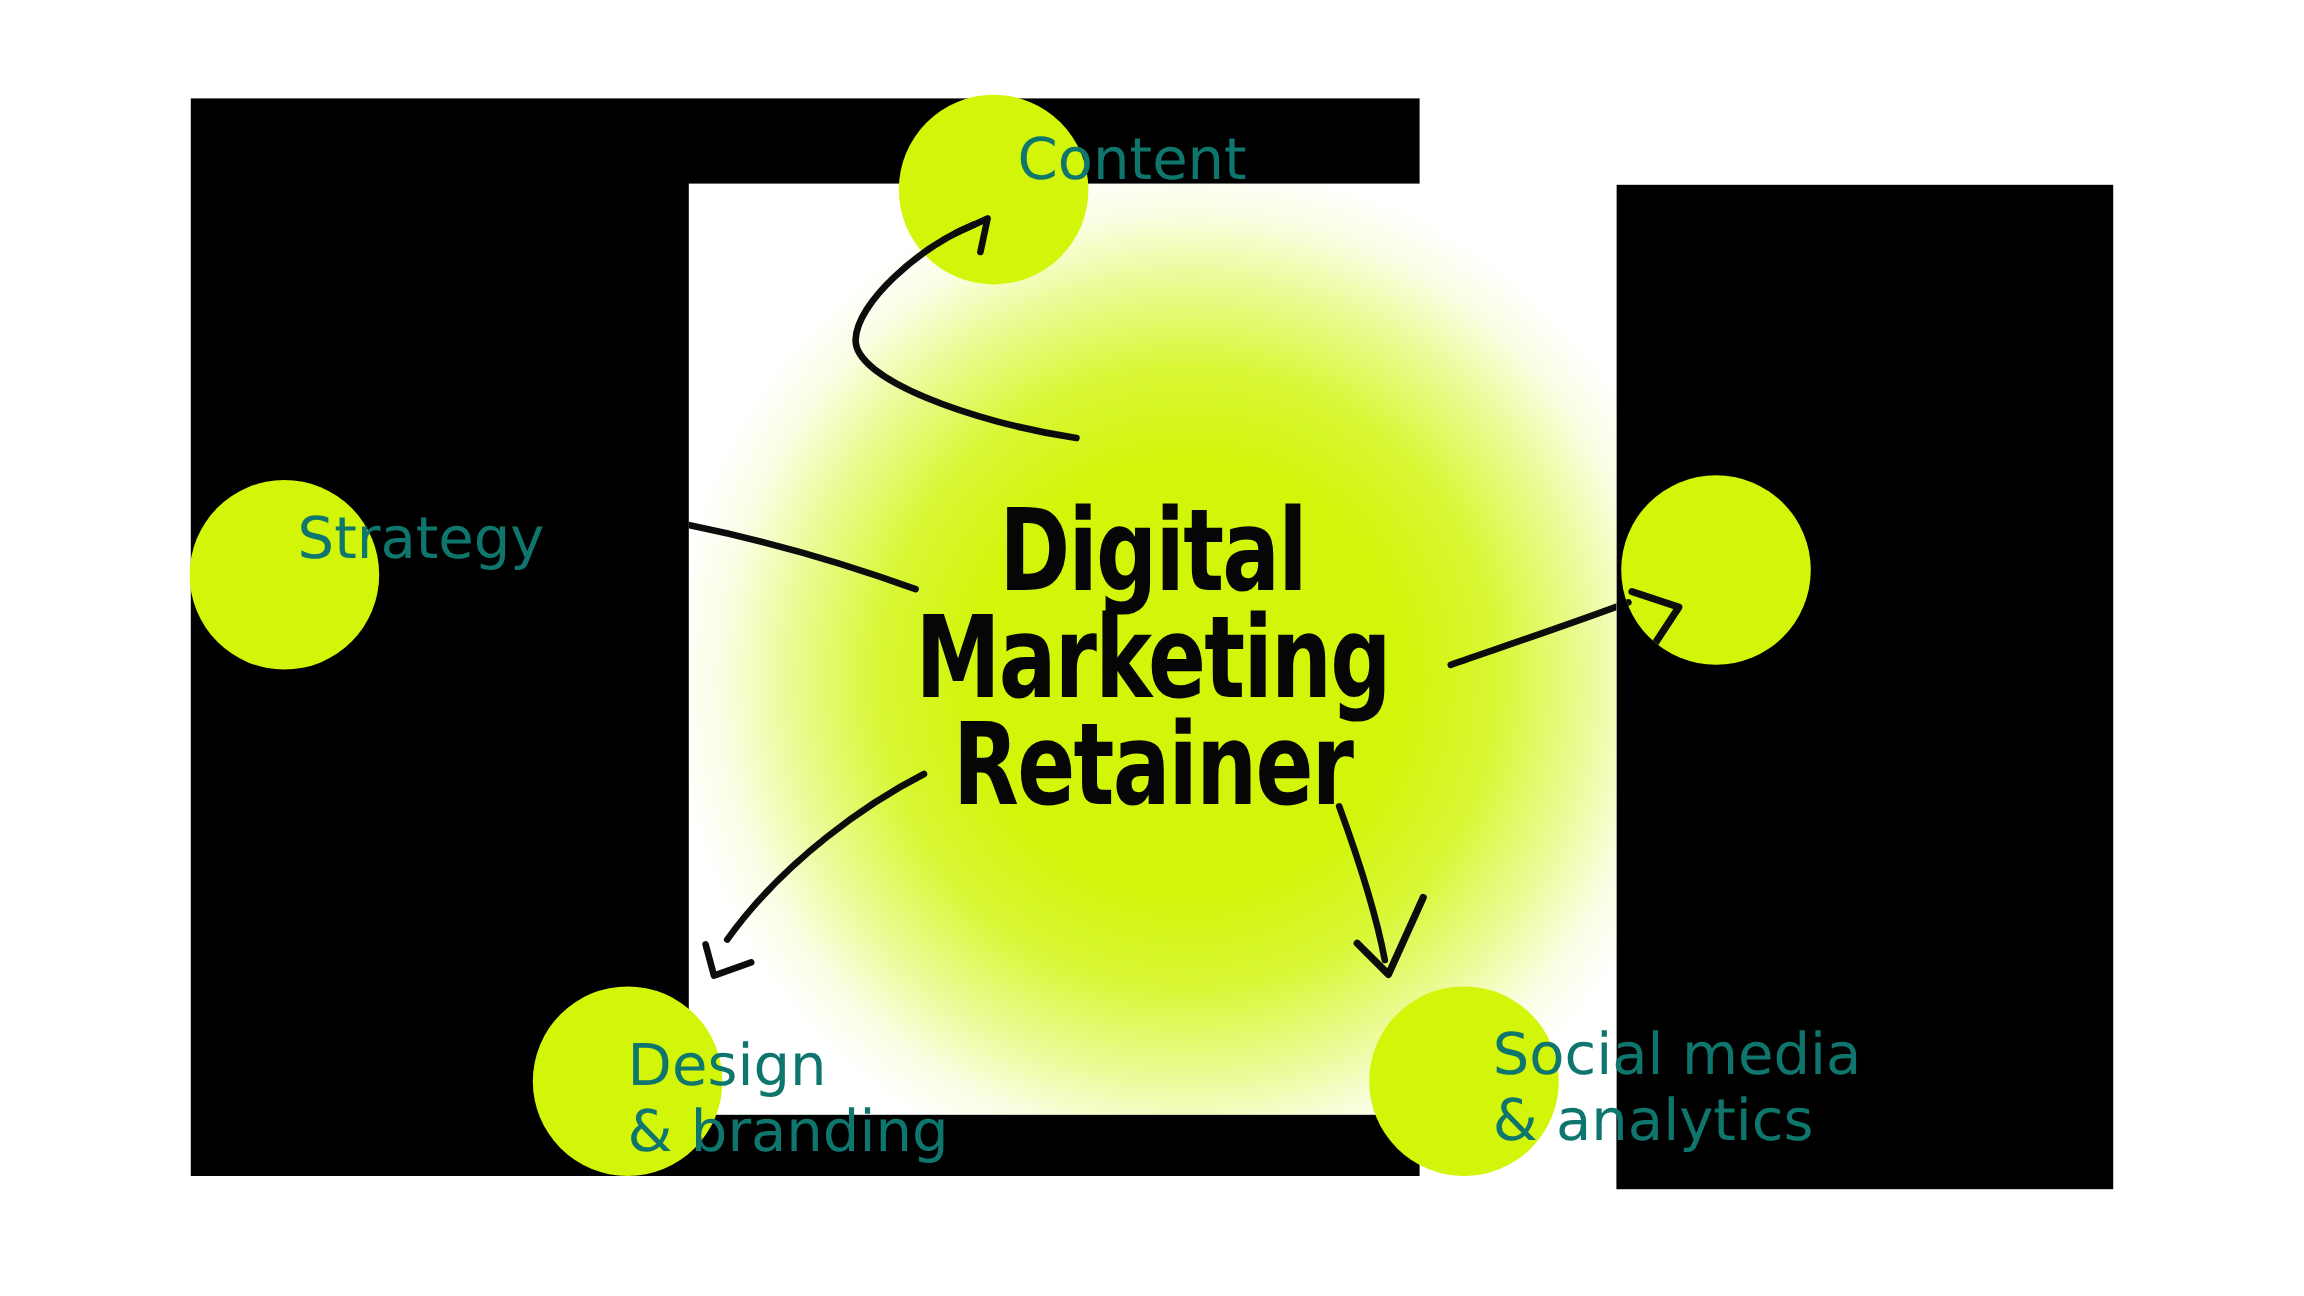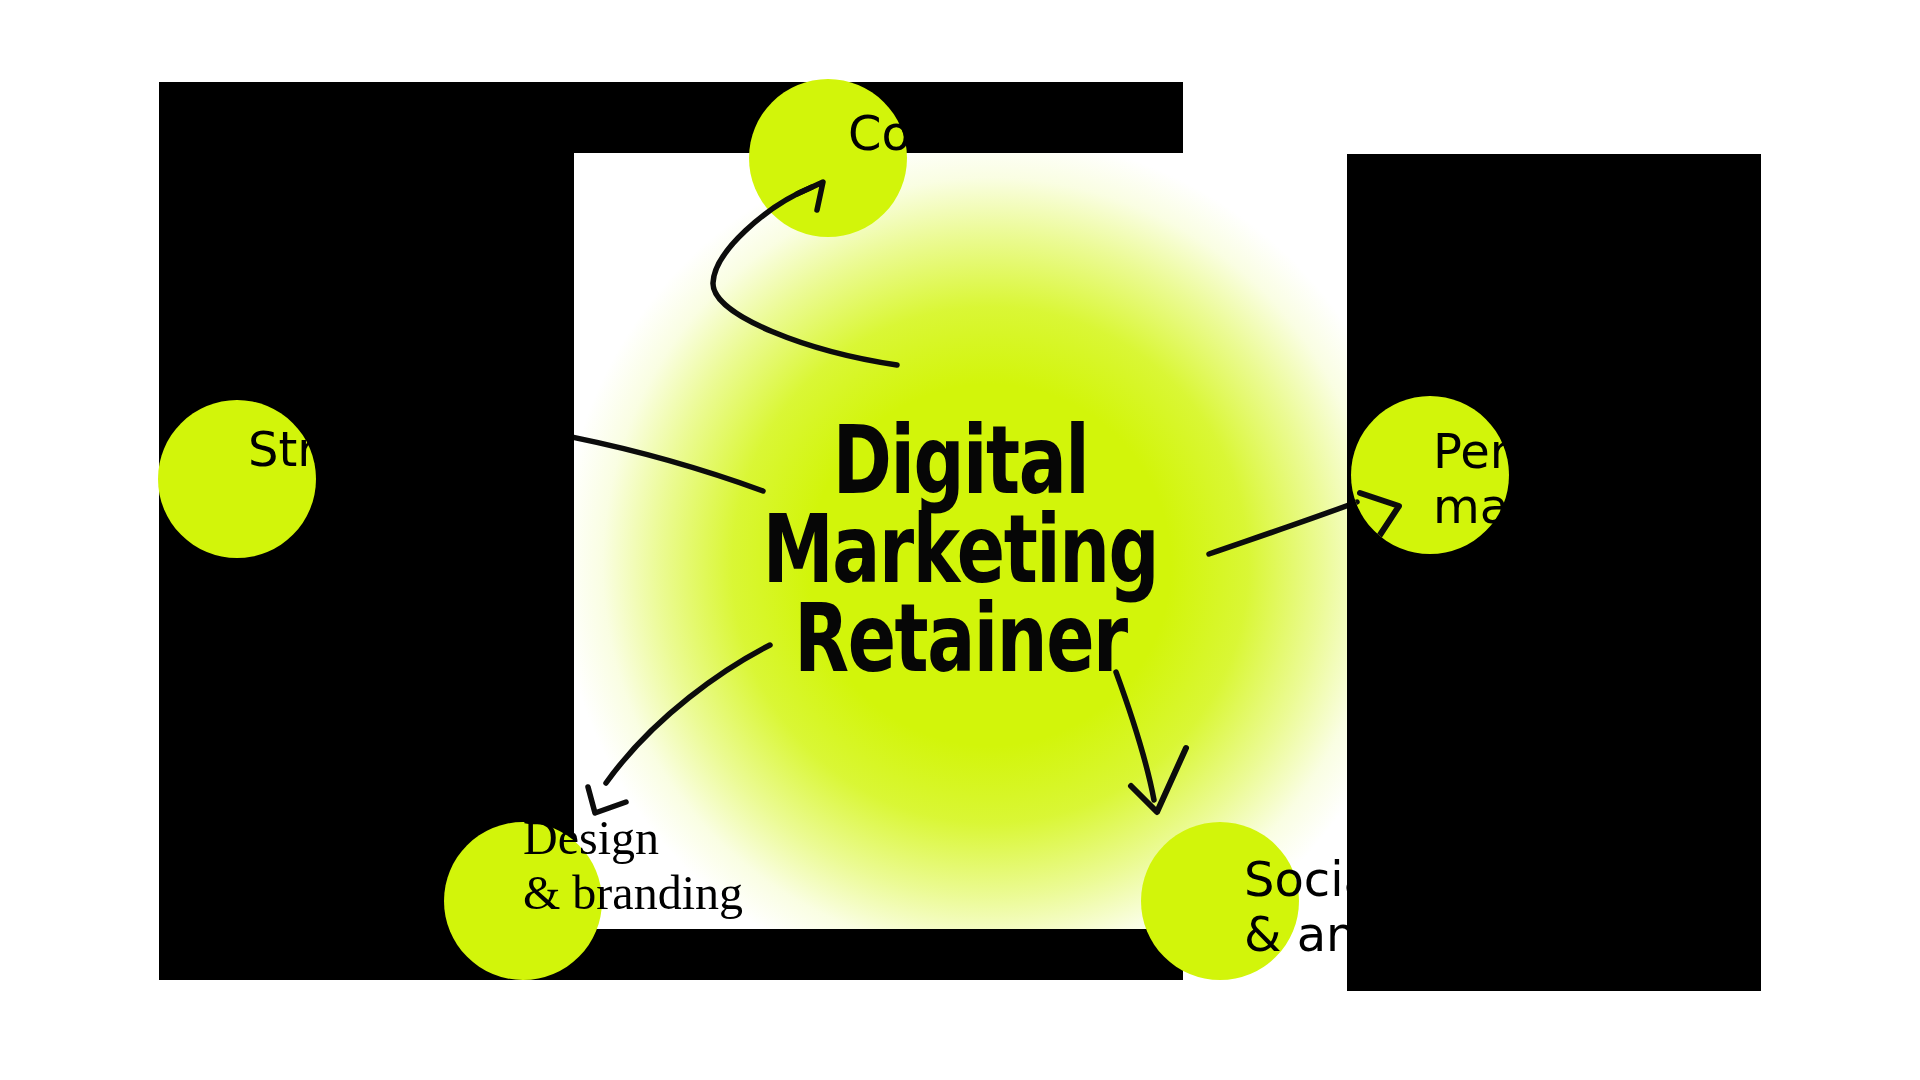--- a/index.html
+++ b/index.html
@@ -22,34 +22,34 @@
         rgba(211,245,18,0.85) 60%,
         rgba(211,245,18,0.45) 77%,
         rgba(211,245,18,0.12) 90%,
         rgba(211,245,18,0) 100%),
       #ffffff;
   }
   
   #vector-layer{left:0;top:0;width:1920px;height:1080px;pointer-events:none;}
   
   .node-label{
-    color:#000000;font-size:48px;line-height:55px;font-weight:normal;
+    color:#0f766e;font-size:48px;line-height:55px;font-weight:normal;
     white-space:nowrap;letter-spacing:0;
   }
   #title{
     left:574px;top:416px;width:773px;text-align:center;
     color:#060606;font-weight:bold;font-size:95px;line-height:89px;
     letter-spacing:-0.02em;white-space:nowrap;
     transform:scaleX(0.75);transform-origin:50% 50%;
   }
   #title span{display:block;}
   #label-content{left:848px;top:106px;}
   #label-strategy{left:248px;top:422px;text-align:center;}
   #label-performance{left:1433px;top:424px;}
-  #label-design{left:523px;top:810px;font-family:Liberation Serif, serif;}
+  #label-design{left:523px;top:861px;}
   #label-social{left:1244px;top:852px;}
 </style>
 </head>
 <body>
 
 <div id="stage">
 
   <div class="abs" id="rect-left"></div>
   <div class="abs" id="rect-right"></div>
 
@@ -99,24 +99,20 @@
   </div>
 
   <div class="abs node-label" id="label-content">
     <div>Content</div>
   </div>
 
   <div class="abs node-label" id="label-strategy">
     <div>Strategy</div>
   </div>
 
-  <div class="abs node-label" id="label-performance">
-    <div>Performance</div>
-    <div>marketing</div>
-  </div>
 
   <div class="abs node-label" id="label-design">
     <div>Design</div>
     <div>&amp; branding</div>
   </div>
 
   <div class="abs node-label" id="label-social">
     <div>Social media</div>
     <div>&amp; analytics</div>
   </div>

